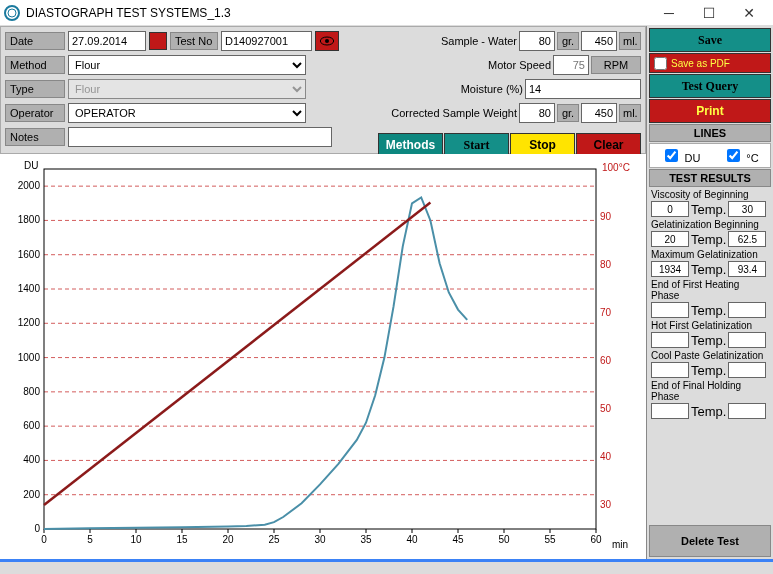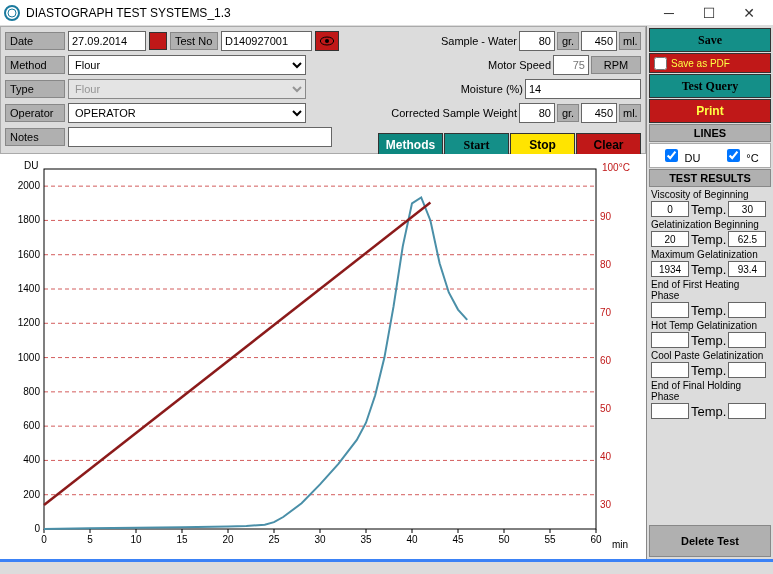--- a/index.html
+++ b/index.html
@@ -367,21 +367,21 @@
         </div>
         <div class="result-group">
           <div class="result-lbl">End of First Heating Phase</div>
     <div class="result-row">
       <input type="text" value="" style="">
       <span class="t">Temp.</span>
       <input type="text" value="" style="">
     </div>
         </div>
         <div class="result-group">
-          <div class="result-lbl">Hot Temp Gelatinization</div>
+          <div class="result-lbl">Hot First Gelatinization</div>
     <div class="result-row">
       <input type="text" value="" style="">
       <span class="t">Temp.</span>
       <input type="text" value="" style="">
     </div>
         </div>
         <div class="result-group">
           <div class="result-lbl">Cool Paste Gelatinization</div>
     <div class="result-row">
       <input type="text" value="" style="">

